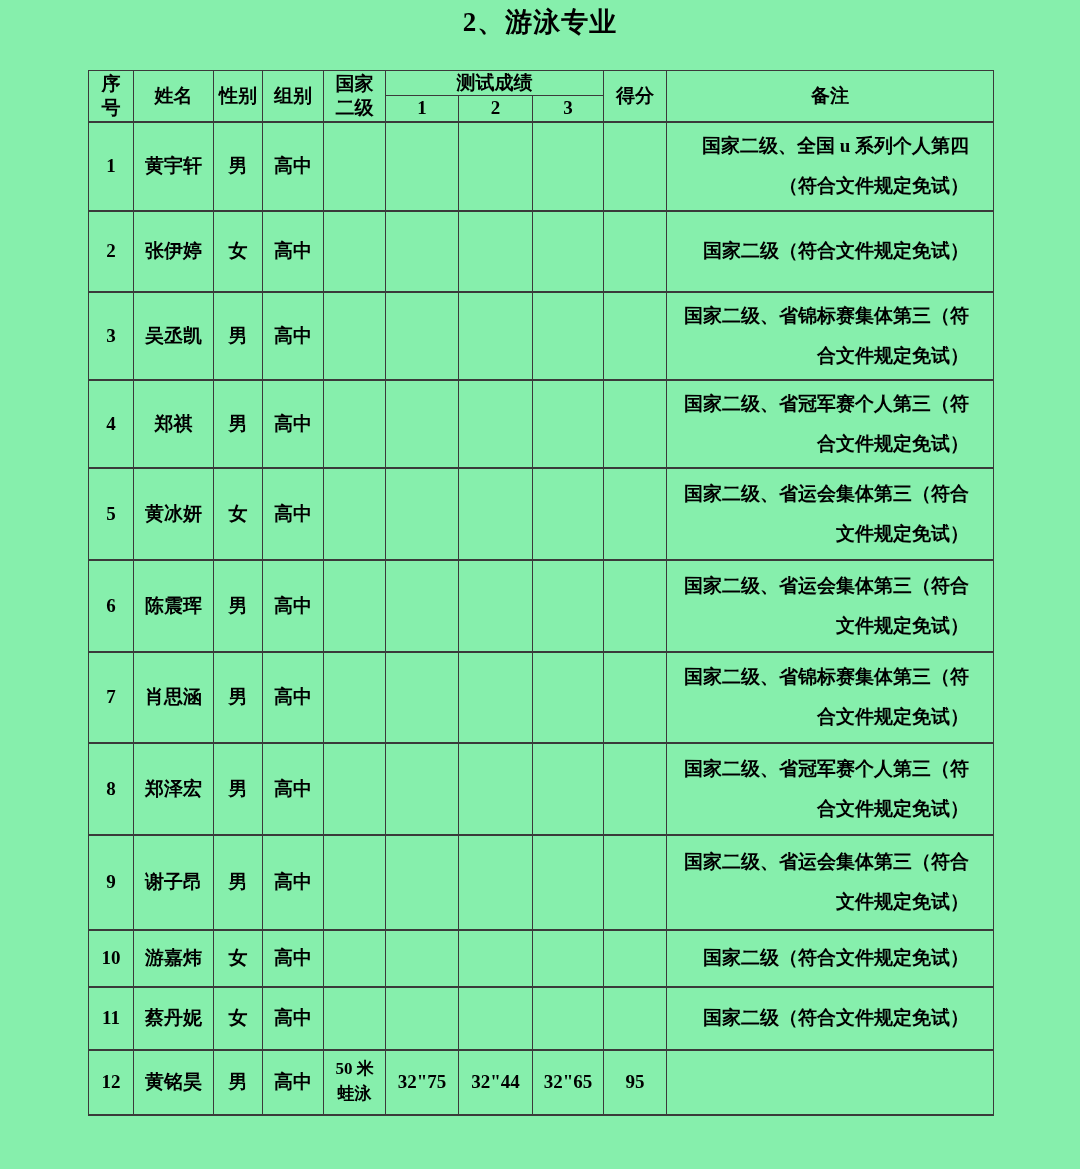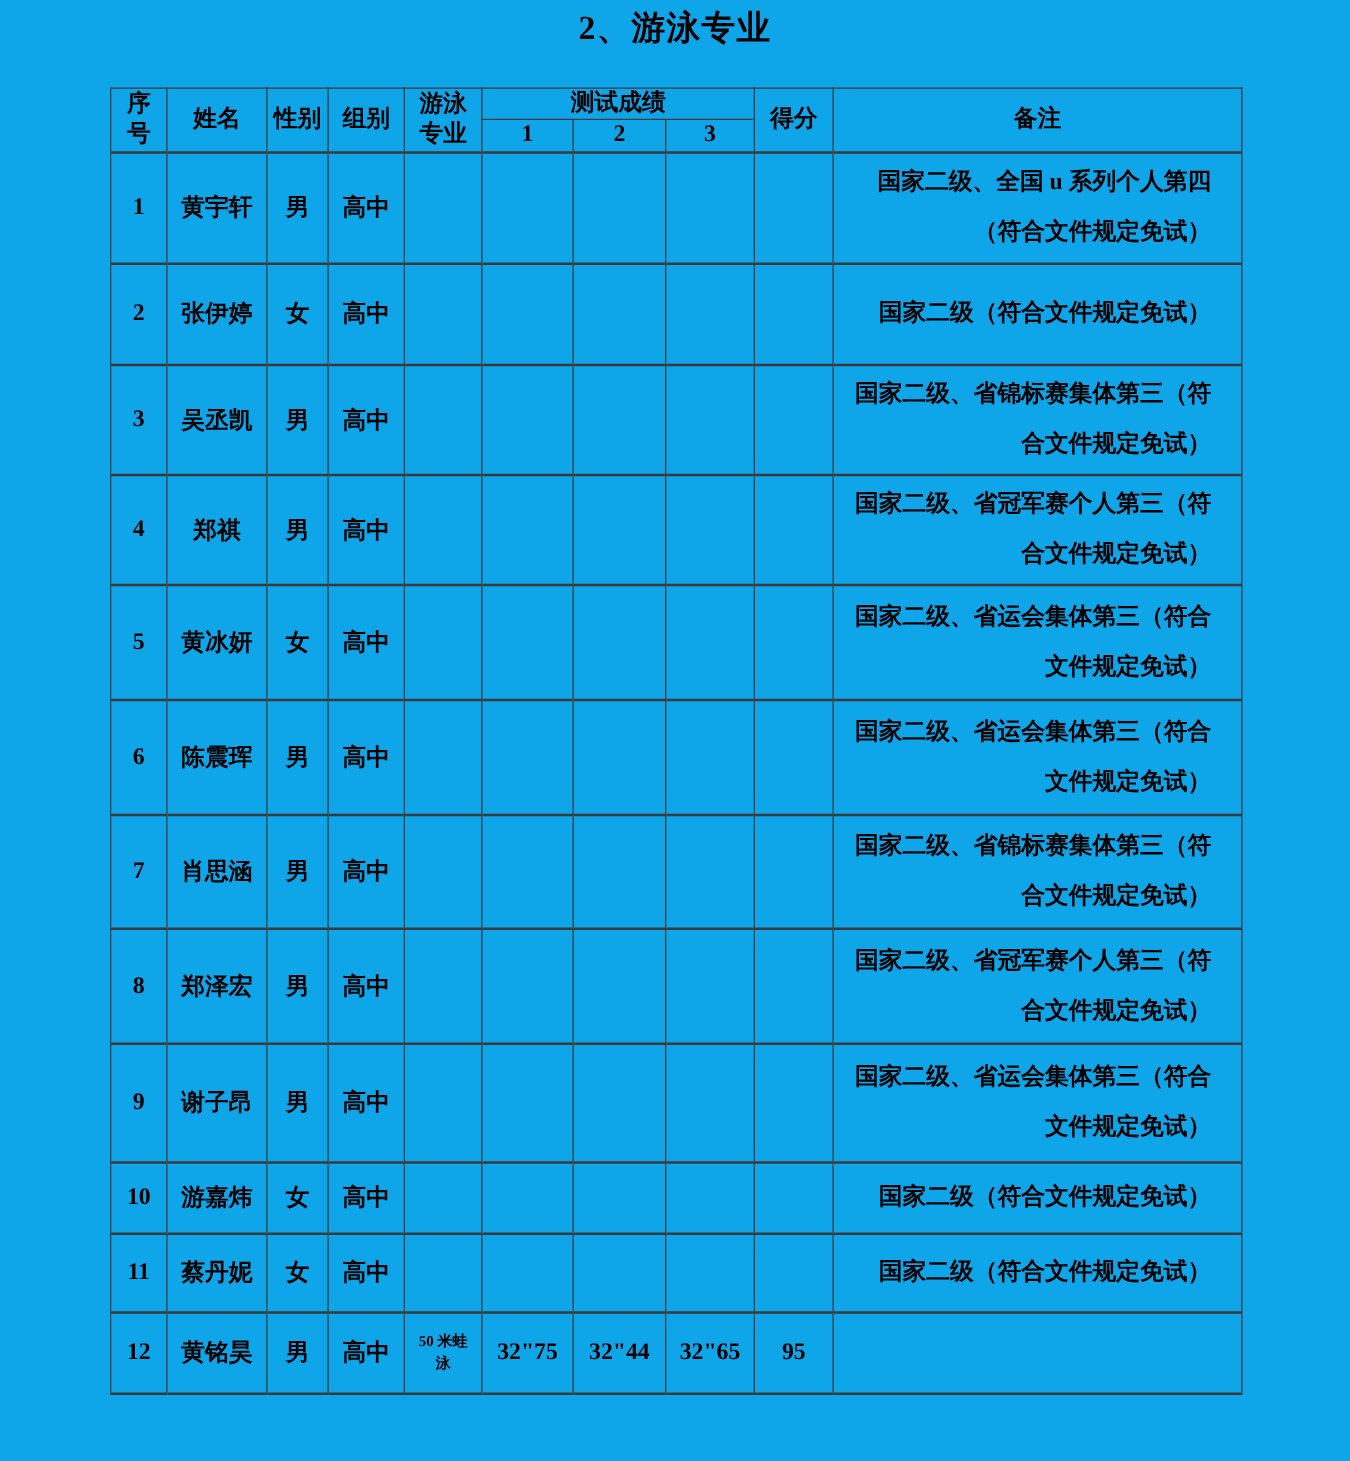--- a/index.html
+++ b/index.html
@@ -1,21 +1,21 @@
 <!DOCTYPE html>
 <html><head>
 <meta charset="utf-8">
 <style>
   html,body{margin:0;padding:0;background:#ffffff;}
   body{
     width:1080px;height:1169px;
     font-family:"Liberation Serif","DejaVu Sans",serif;
     color:#000;
   }
-  .page{position:relative;width:1080px;height:1169px;background:#0ea5e9;overflow:hidden;}
+  .page{position:relative;width:1080px;height:1169px;background:#86efac;overflow:hidden;}
   .title{
     position:absolute;top:4px;left:0;width:100%;
     margin:0;text-align:center;
     font-size:27px;font-weight:bold;letter-spacing:1px;
   }
   table.results{
     position:absolute;left:88px;top:70px;width:905px;
     border-collapse:collapse;table-layout:fixed;
     font-weight:bold;
   }
@@ -44,21 +44,21 @@
   tbody tr:nth-child(9){height:95px;}
   tbody tr:nth-child(10){height:57px;border-radius:17px;}
   tbody tr:nth-child(11){height:63px;font-family:Liberation Serif, serif;}
   tbody tr:nth-child(12){height:65px;margin-left:40px;}
   td.c-remark{
     text-align:right;
     padding:0 24px 0 10px;
     line-height:2.1;
   }
   td.c-test{
-    font-size:12px;line-height:1.45;padding:0 6px;
+    font-size:17px;line-height:1.45;padding:0 6px;
   }
 </style>
 </head>
 <body>
 
 <div class="page">
 
   <h1 class="title">2、游泳专业</h1>
 
   <table class="results">
@@ -73,21 +73,21 @@
       <col style="width:71px">
       <col style="width:63px">
       <col style="width:327px">
     </colgroup>
     <thead>
       <tr>
         <th rowspan="2">序号</th>
         <th rowspan="2">姓名</th>
         <th rowspan="2">性别</th>
         <th rowspan="2">组别</th>
-        <th rowspan="2">游泳专业</th>
+        <th rowspan="2">国家二级</th>
         <th colspan="3">测试成绩</th>
         <th rowspan="2">得分</th>
         <th rowspan="2">备注</th>
       </tr>
       <tr>
         <th>1</th>
         <th>2</th>
         <th>3</th>
       </tr>
     </thead>

